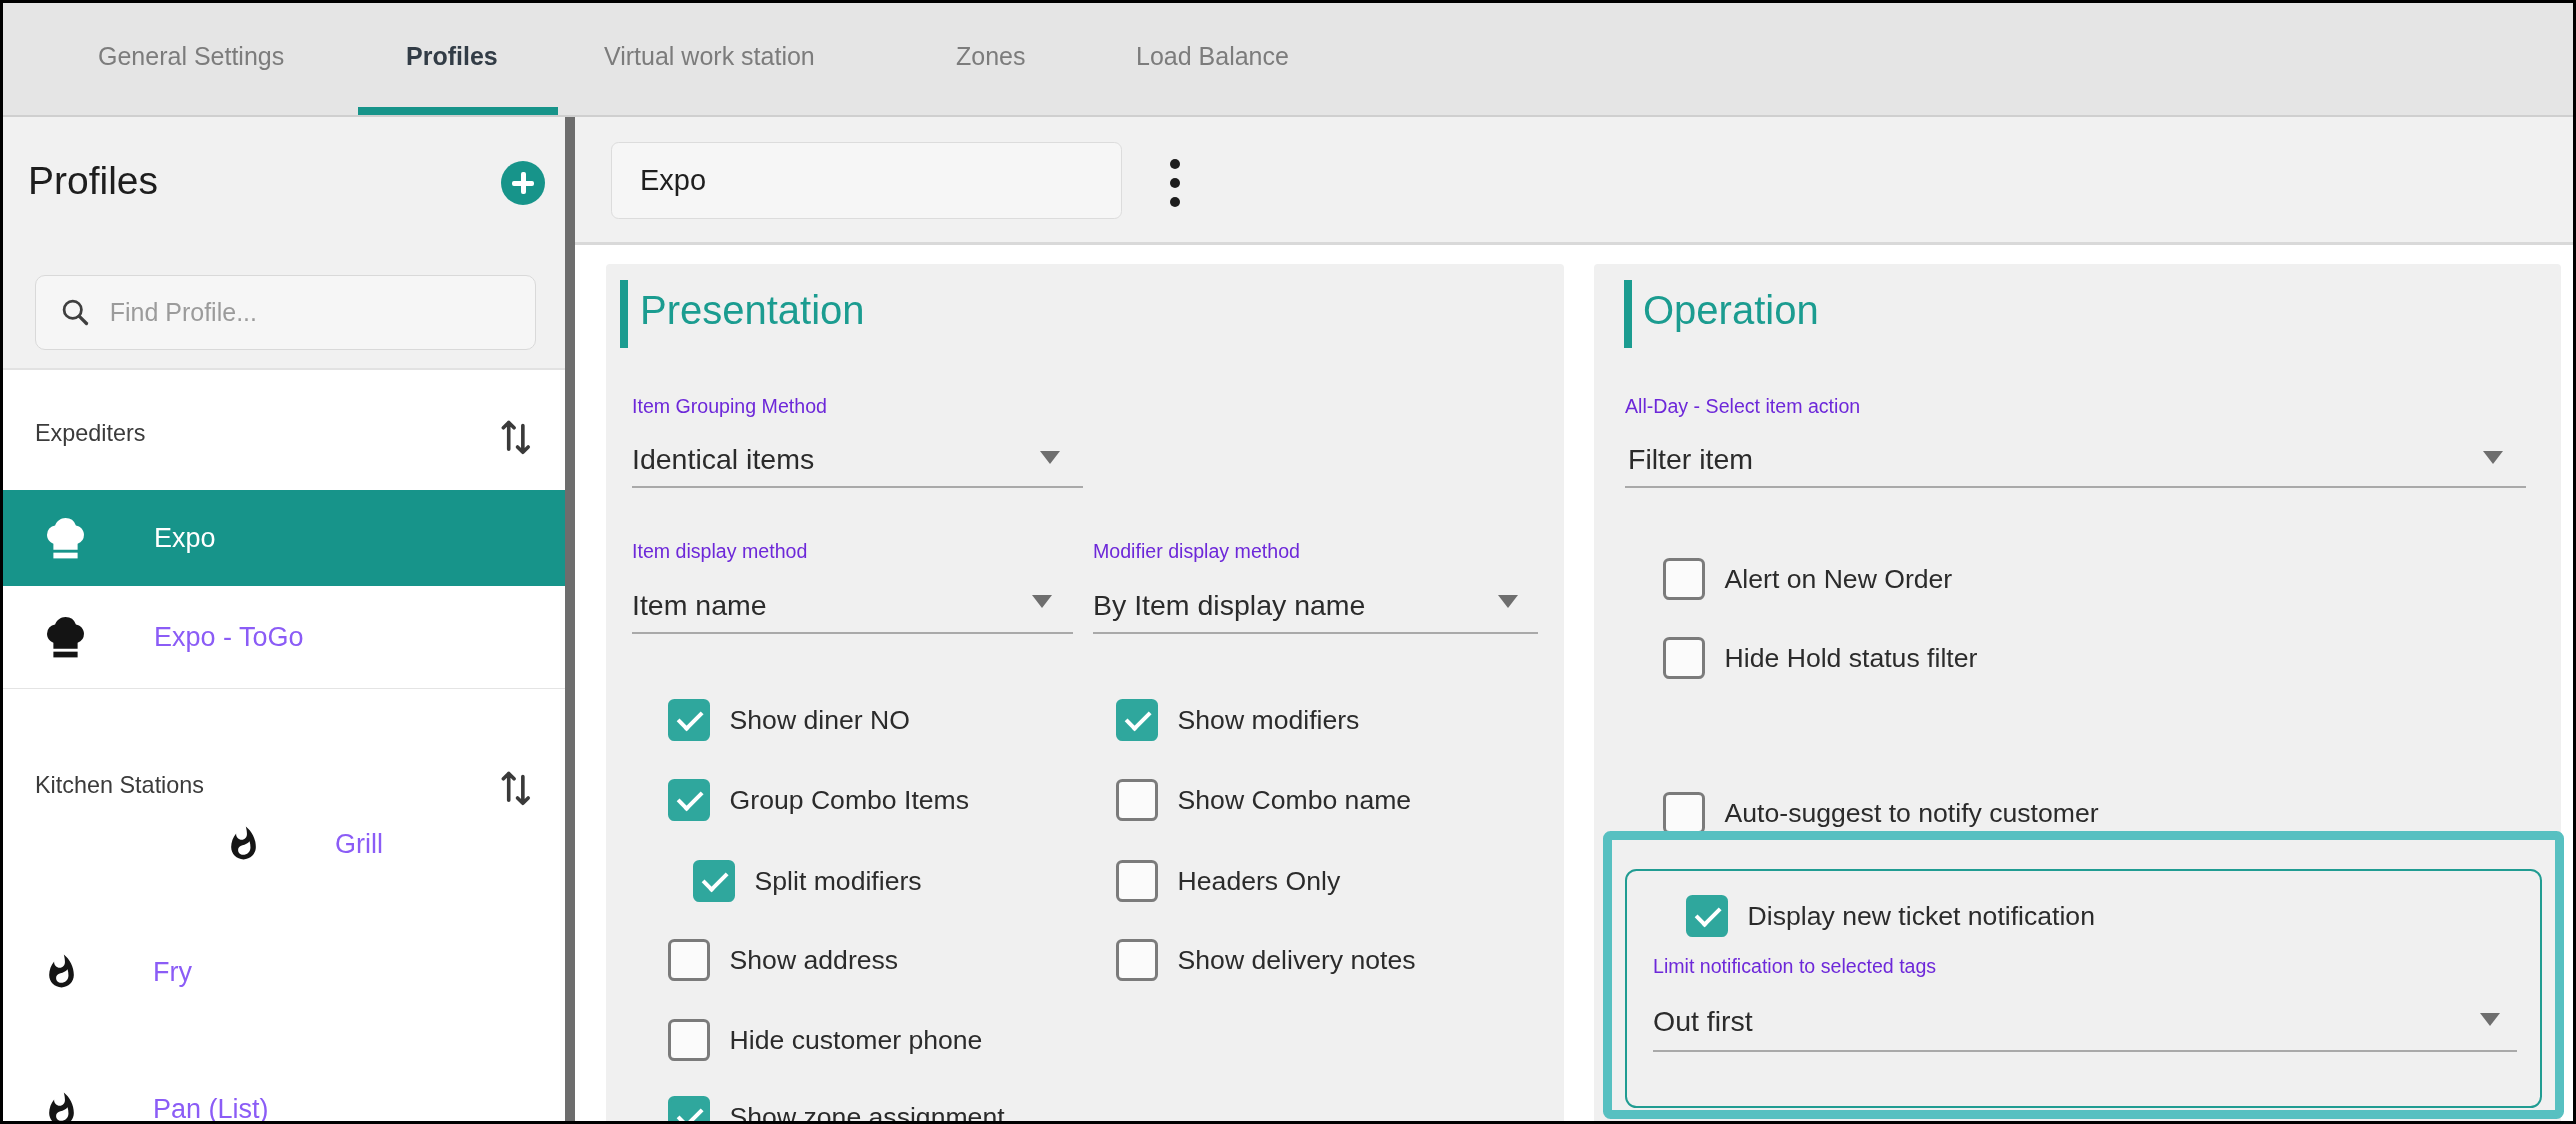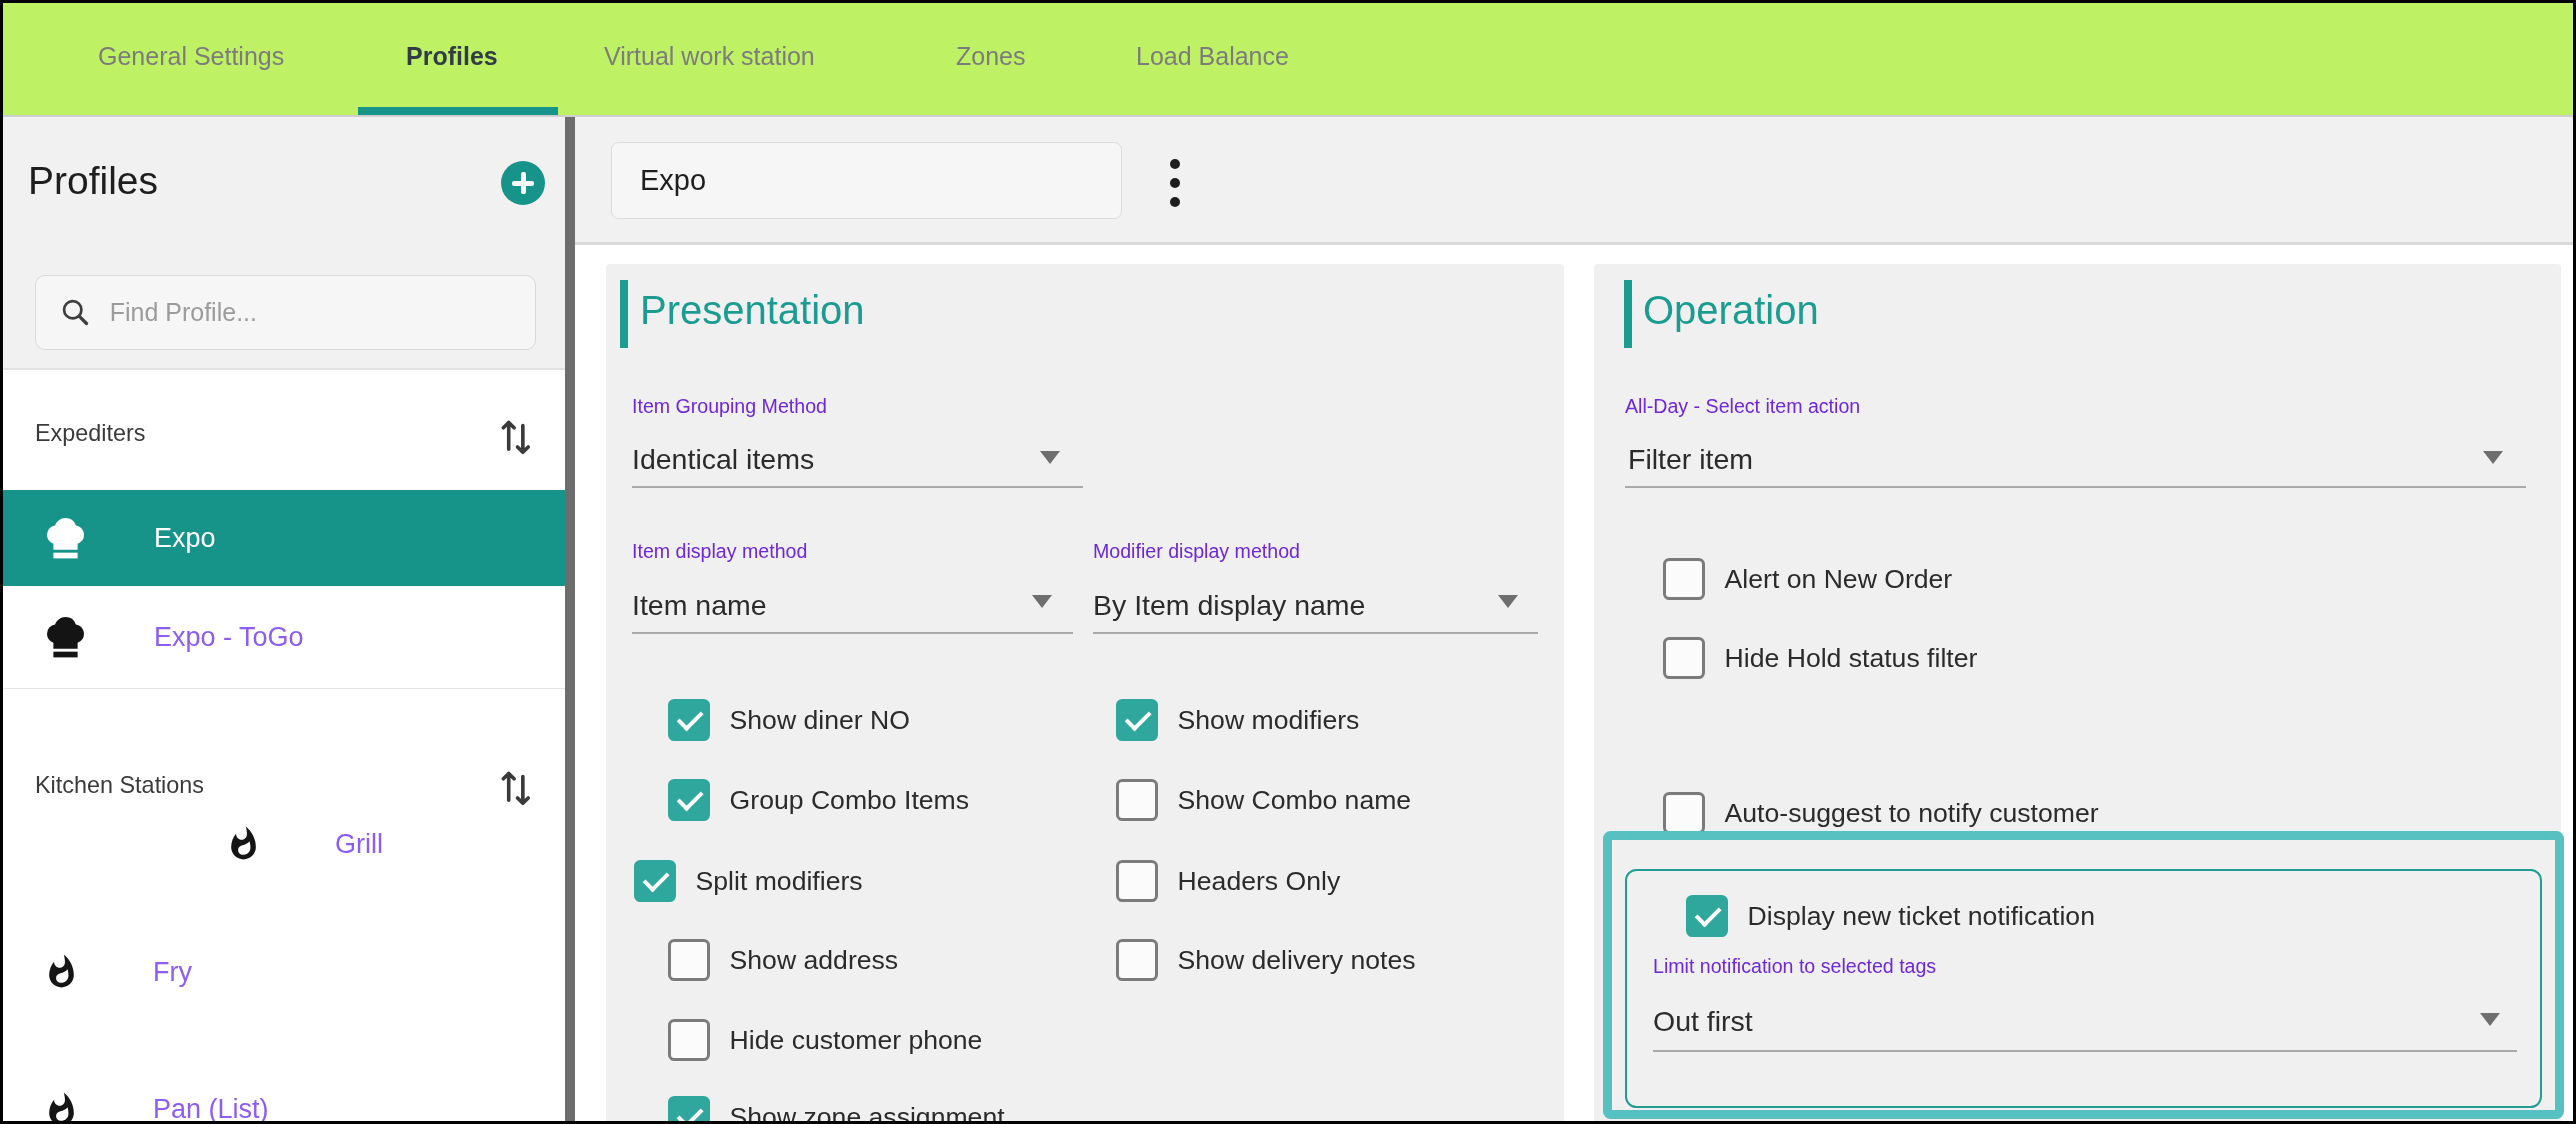--- a/index.html
+++ b/index.html
@@ -8,21 +8,21 @@
     position:relative;
     width:2576px;height:1124px;
     border:3.2px solid #000;
     background:#ffffff;
     overflow:hidden;
     font-family:"Liberation Sans", sans-serif;
     color:#2b2b2b;
   }
 
   
-  .tabbar{position:absolute;left:0;top:0;width:100%;height:113px;background:#bef264;}
+  .tabbar{position:absolute;left:0;top:0;width:100%;height:113px;background:#e5e5e5;}
   .tab{position:absolute;top:39px;font-size:25px;line-height:28px;color:#7c7c7c;font-weight:500;white-space:nowrap;cursor:default;}
   .tab.active{color:#323c46;font-weight:700;}
   .tab-underline{position:absolute;left:355px;top:104px;width:200px;height:8.2px;background:var(--accent,#17948a);}
   .tabbar-divider{position:absolute;left:0;top:112px;width:100%;height:2.5px;background:#cfcfcf;}
 
   
   .sidebar-header{position:absolute;left:0;top:114px;width:562px;height:252px;background:#f1f1f1;}
   .sidebar-title{position:absolute;left:25px;top:156px;font-size:39px;line-height:43px;color:#1e1e1e;font-weight:500;}
   .add-btn{position:absolute;left:498px;top:158px;width:44px;height:44px;border-radius:50%;background:var(--accent,#17948a);}
   .add-btn::before,.add-btn::after{content:"";position:absolute;background:#fff;border-radius:1.9px;}
@@ -202,21 +202,21 @@
       <span class="lbl">Show modifiers</span>
     </div>
   <div class="crow" style="left:1075px;top:776px">
       <span class="cb"></span>
       <span class="lbl">Show Combo name</span>
     </div>
   <div class="crow checked" style="left:627px;top:776px">
       <span class="cb"></span>
       <span class="lbl">Group Combo Items</span>
     </div>
-  <div class="crow checked" style="left:593px;top:857px">
+  <div class="crow checked" style="left:652px;top:857px">
       <span class="cb"></span>
       <span class="lbl">Split modifiers</span>
     </div>
   <div class="crow" style="left:1075px;top:857px">
       <span class="cb"></span>
       <span class="lbl">Headers Only</span>
     </div>
   <div class="crow" style="left:627px;top:936px">
       <span class="cb"></span>
       <span class="lbl">Show address</span>

